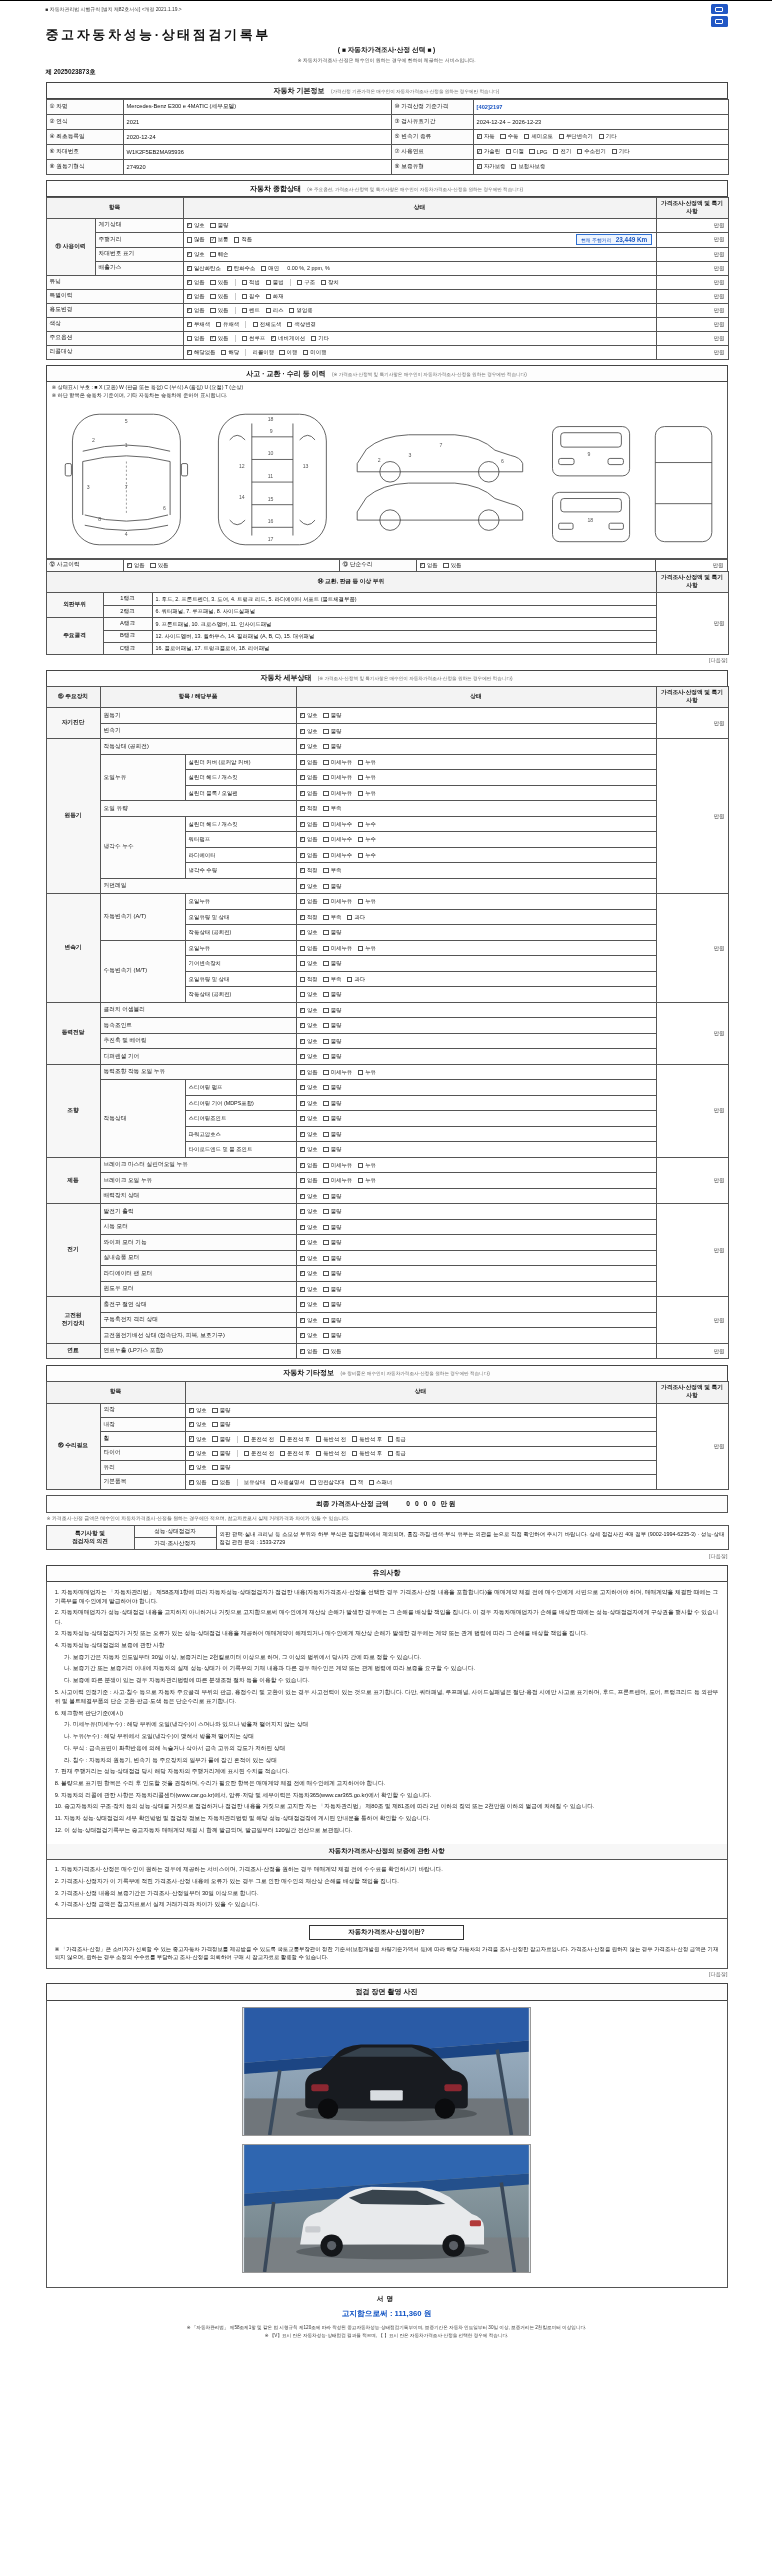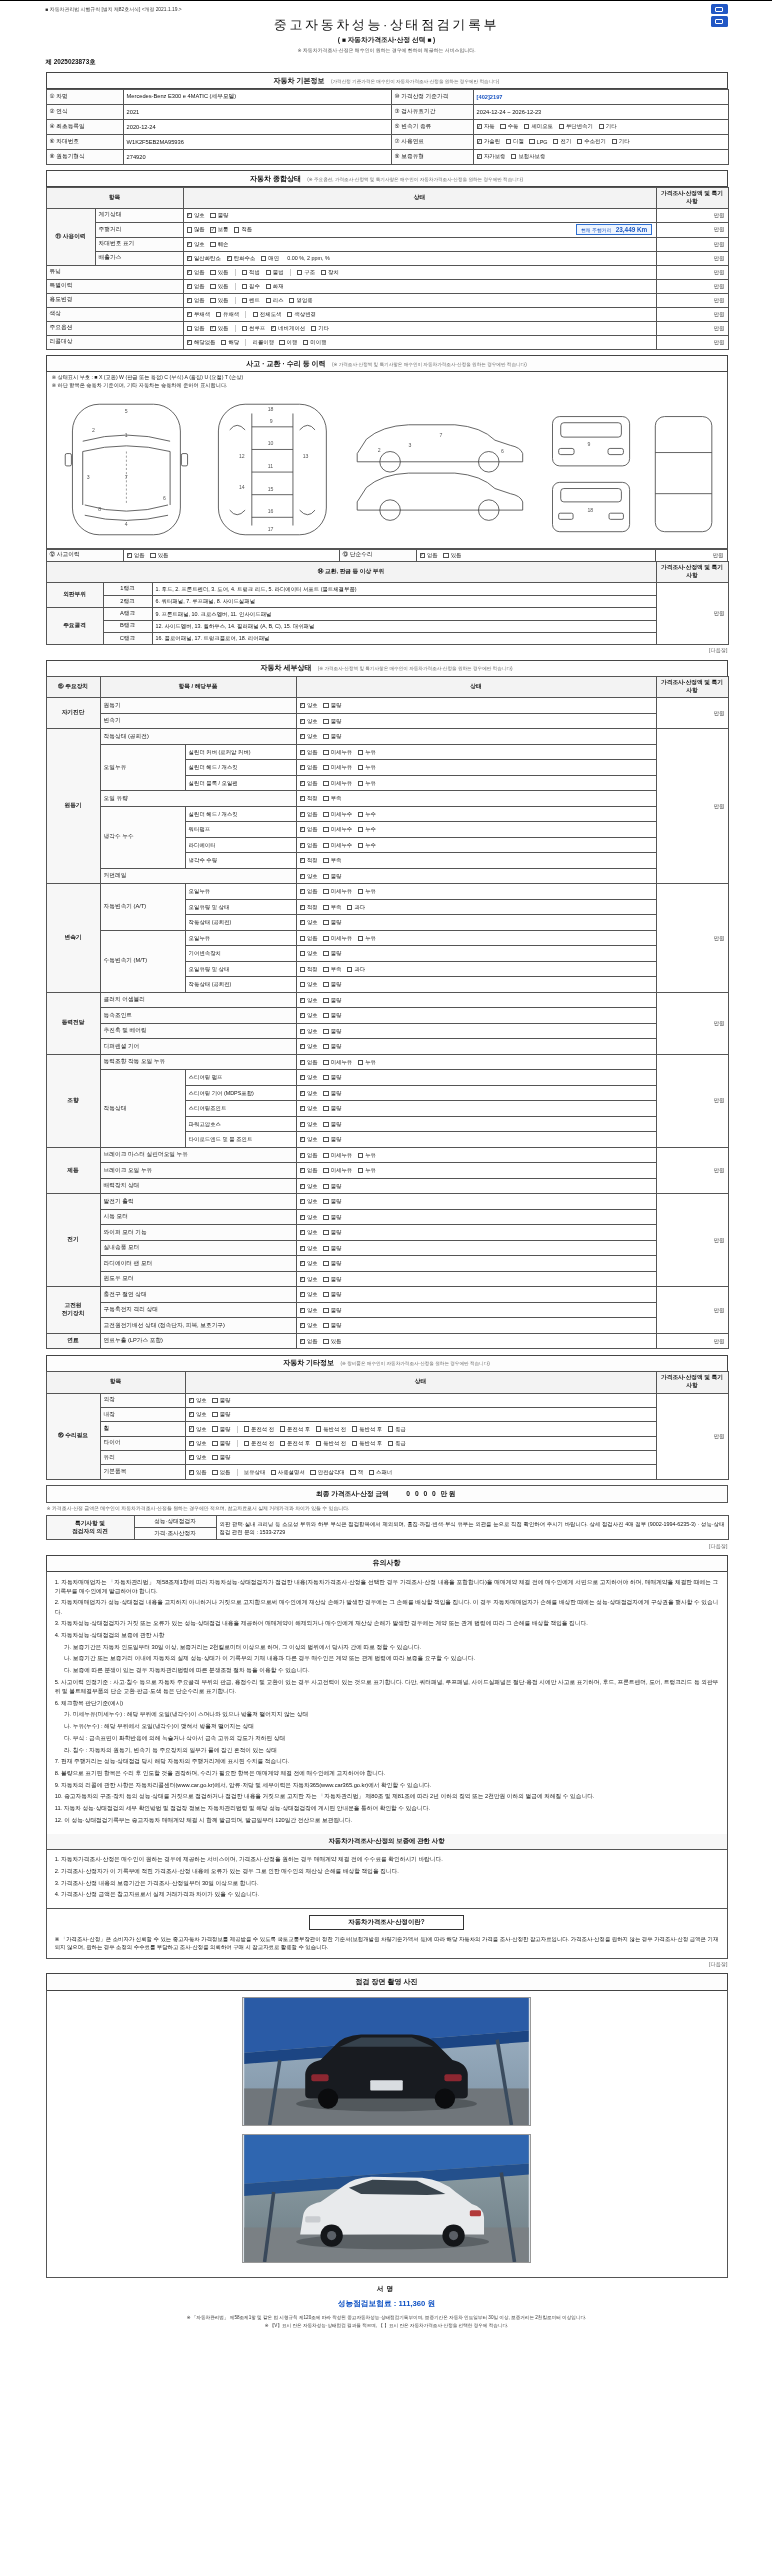--- a/index.html
+++ b/index.html
@@ -4,21 +4,21 @@
 <style>
 *{box-sizing:border-box;margin:0;padding:0}
 html,body{background:#fff}
 body{width:773px;min-height:2576px;font-family:"Liberation Sans","DejaVu Sans",sans-serif;color:#111;position:relative;padding-top:2.6px}
 .toprule{position:absolute;top:0;left:0;width:773px;height:1px;background:#000}
 .page{width:682px;margin:0 auto;position:relative;padding-bottom:15.5px}
 .form-note{font-size:4.9px;color:#333;padding-top:3.1px}
 .badges{position:absolute;top:1.5px;right:0;display:flex;flex-direction:column;gap:2.1px;align-items:flex-end}
 .badge{width:16.5px;height:10.3px;background:#2257c4;border-radius:1.5px;display:flex;align-items:center;justify-content:center}
 .badge .glyph{width:8.2px;height:4.6px;border:1px solid #fff;border-radius:1px}
-h1.title{text-align:center;font-size:13px;letter-spacing:2.6px;margin-top:4px;font-weight:normal}
+h1.title{text-align:left;font-size:13px;letter-spacing:2.6px;margin-top:14px;font-weight:bold}
 .title-paren{text-align:center;font-size:6.7px;font-weight:bold;margin-top:2.6px}
 .title-note{text-align:center;font-size:4.9px;color:#444;margin-top:1.5px}
 .doc-no{font-size:6.4px;font-weight:bold;margin:5.2px 0 1px}
 .section{margin-top:5.2px}
 .band{border:0.5px solid #444;background:#fdfdfd;text-align:center;padding:2.6px 4.1px}
 .band-title{font-size:7px;font-weight:bold}
 .band-note{font-size:4.6px;color:#666;margin-left:4.1px}
 table.tbl{width:100%;border-collapse:collapse;table-layout:fixed;margin-top:-0.5px}
 .tbl th,.tbl td{border:0.5px solid #555;font-size:5.7px;padding:1.5px 3.1px;vertical-align:middle;overflow:hidden}
 .tbl th{background:#f3f3f3;font-weight:bold;text-align:center;padding:2.1px}
@@ -1796,21 +1796,21 @@
           <circle cx="172" cy="198" r="9" fill="#5a5f66"></circle>
         <circle cx="412" cy="198" r="22" fill="#141619"></circle>
           <circle cx="412" cy="198" r="9" fill="#5a5f66"></circle>
       </svg>
     </div>
   </div>
 
   <div class="sig">서명</div>
 
   <div class="premium">
-    <span>성능점검보험료</span>
+    <span>고지함으로써</span>
     <span> : </span>
     <span>111,360 원</span>
   </div>
 
   <div class="footer">
     <div>※ 「자동차관리법」 제58조제1항 및 같은 법 시행규칙 제120조에 따라 작성된 중고자동차성능·상태점검기록부이며, 보증기간은 자동차 인도일부터 30일 이상, 보증거리는 2천킬로미터 이상입니다.</div>
     <div>※ 【V】표시 란은 자동차성능·상태점검 결과를 적으며, 【 】표시 란은 자동차가격조사·산정을 선택한 경우에 적습니다.</div>
   </div>
 
 </div>

